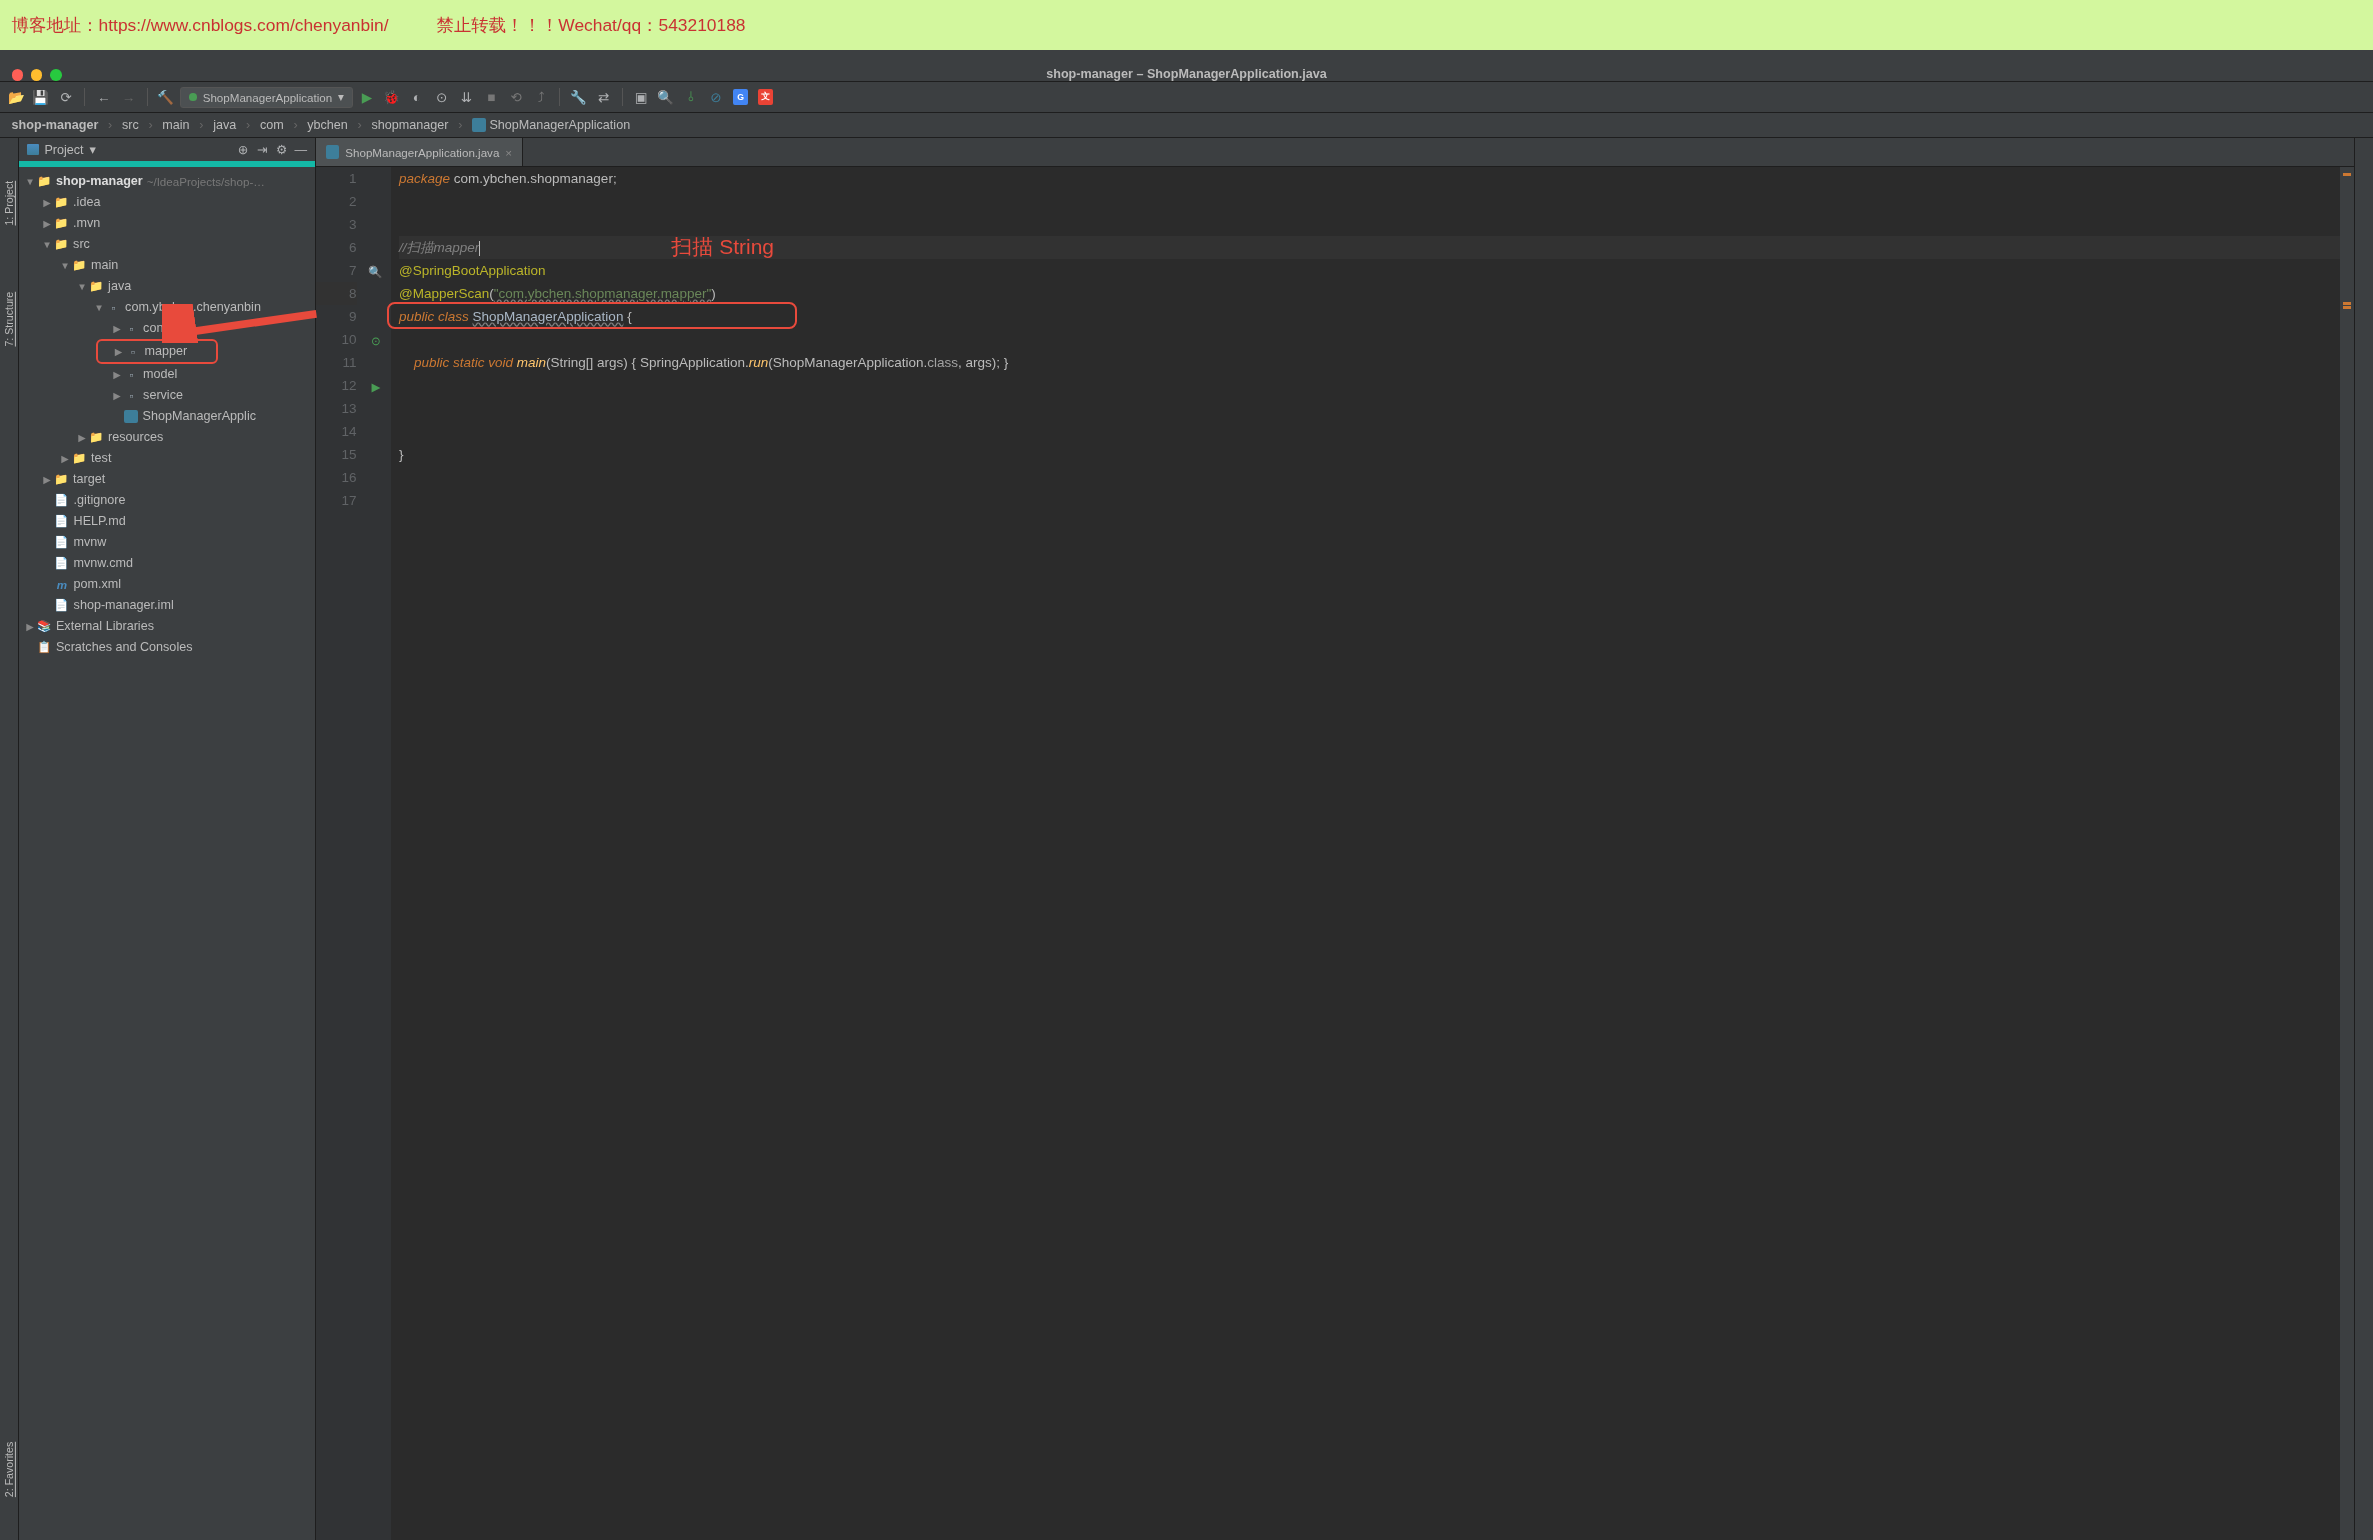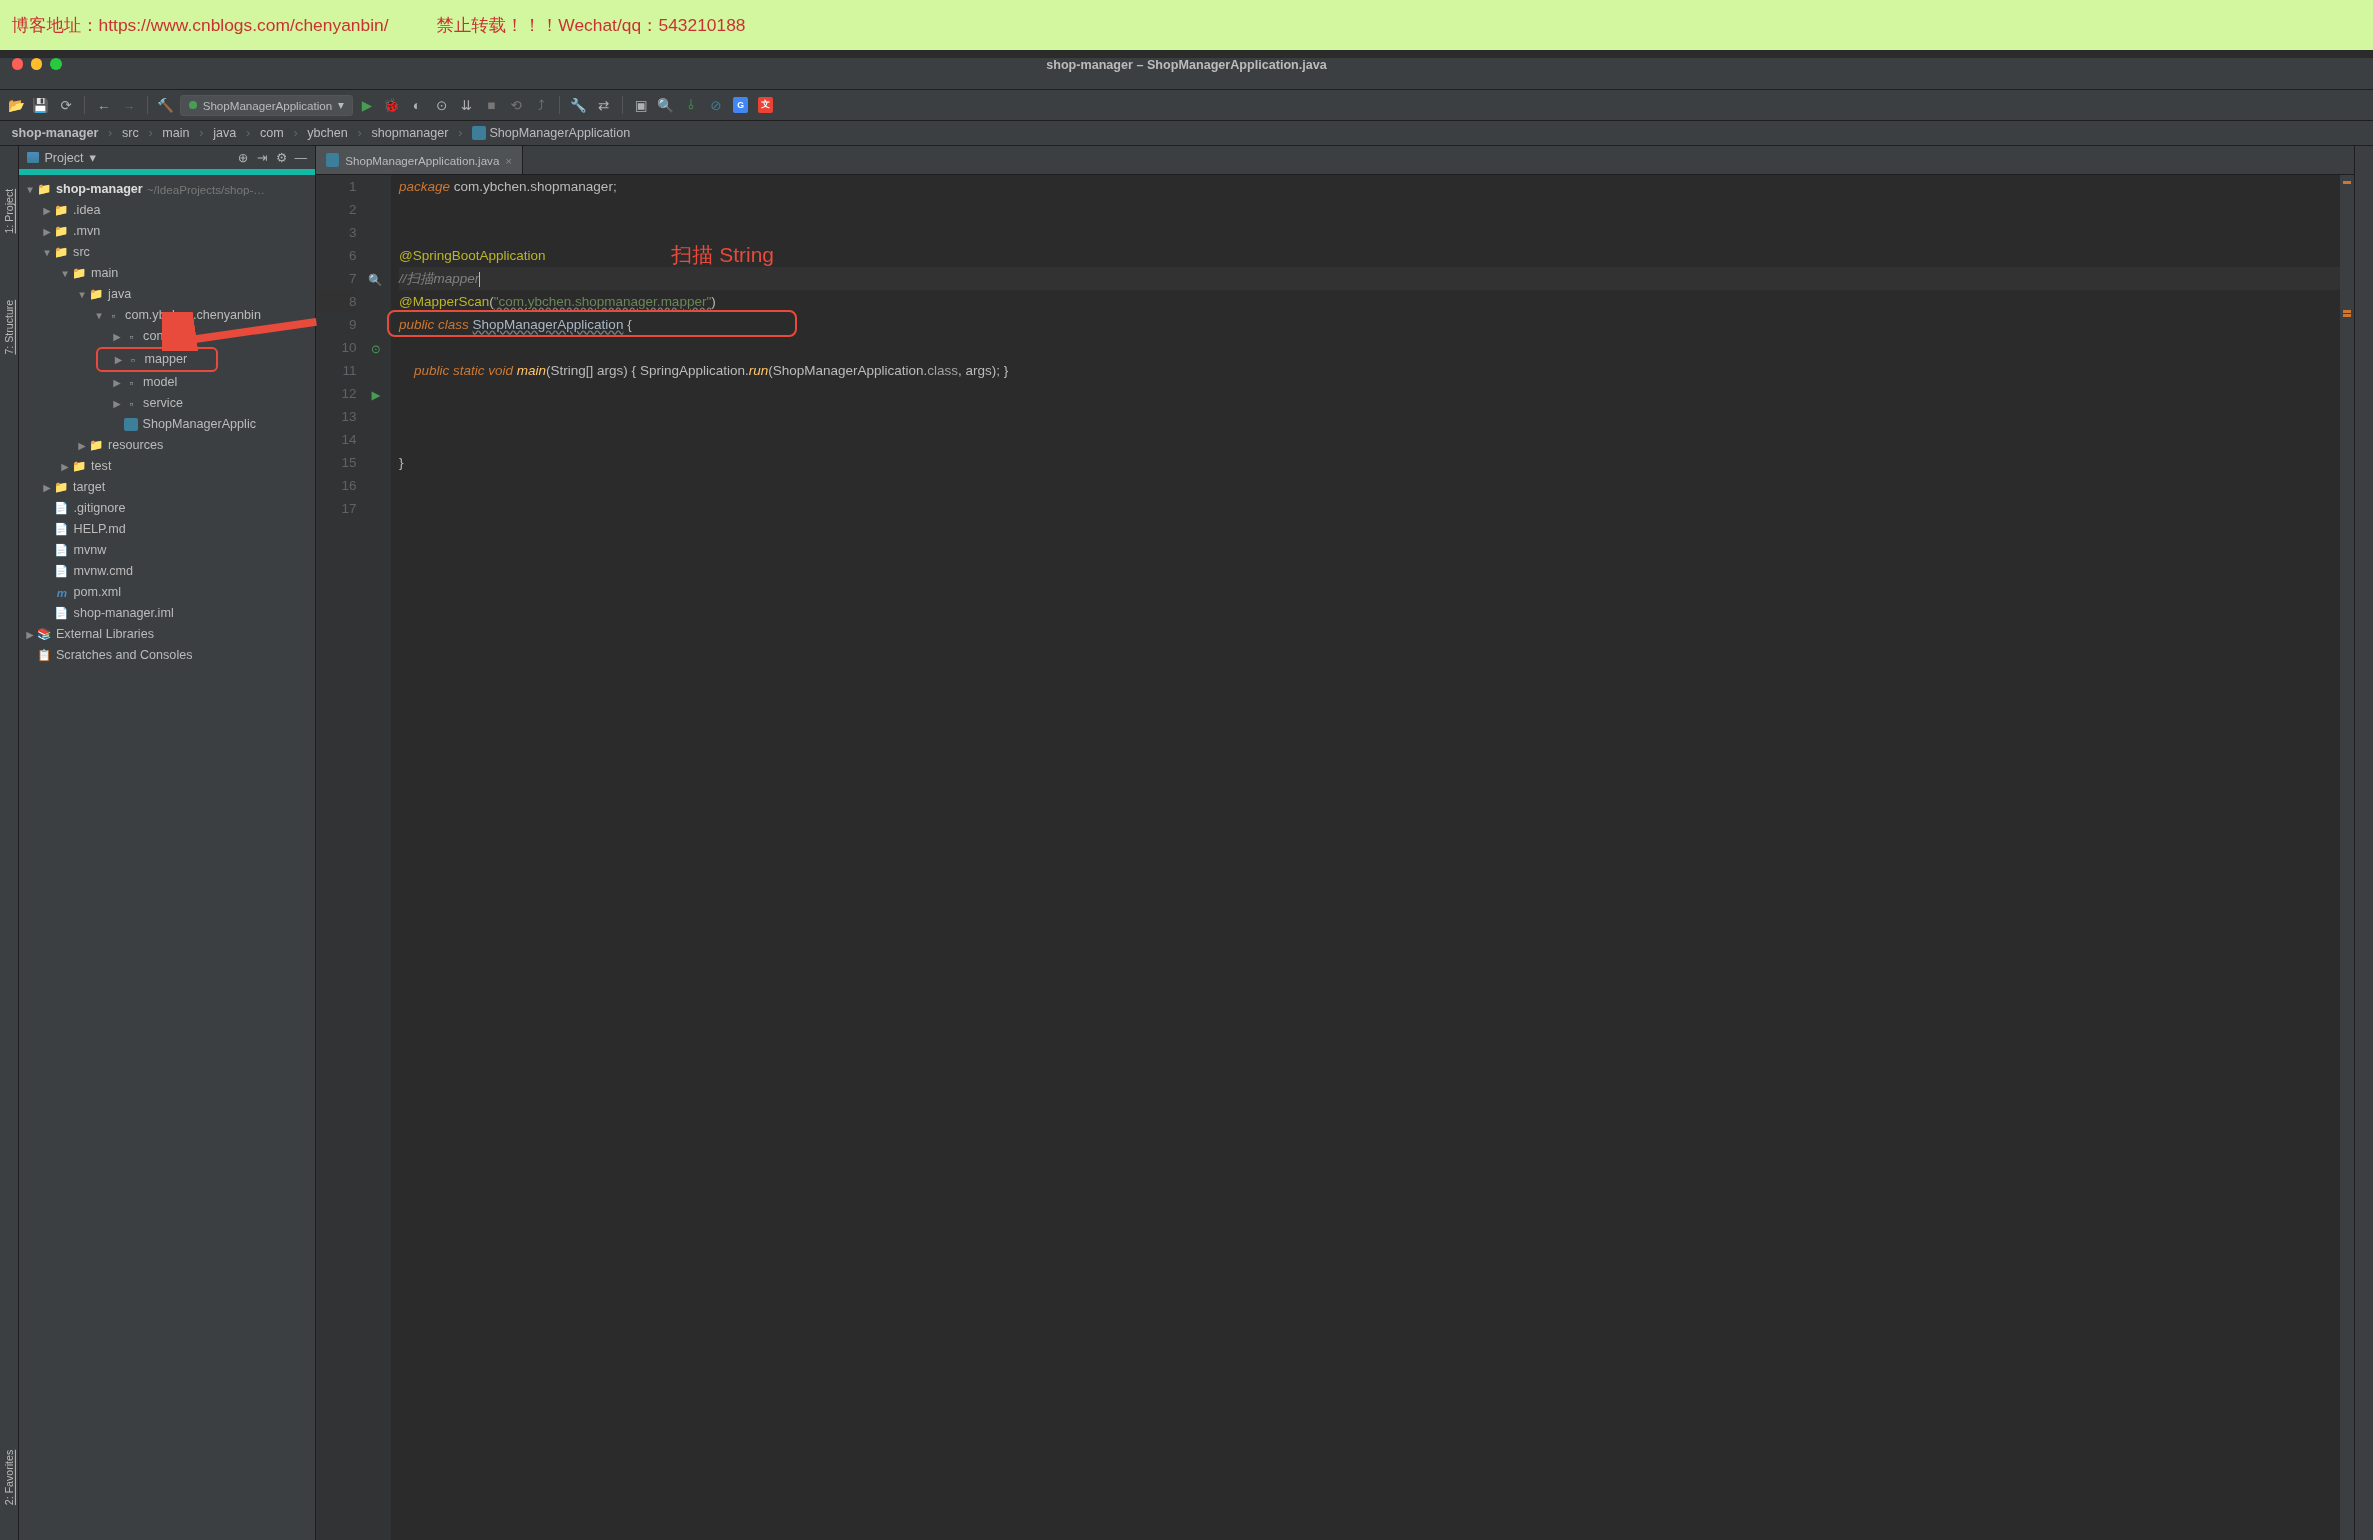--- a/index.html
+++ b/index.html
@@ -1,21 +1,21 @@
 <!DOCTYPE html>
 <html><head>
 <meta charset="utf-8">
 <style>
 * { margin: 0; padding: 0; box-sizing: border-box; font-family: -apple-system, "Segoe UI", sans-serif; }
 body { background: #2b2b2b; color: #bbb; font-size: 12.6px; overflow: hidden; }
 
 .banner { background: #d3f79e; height: 50px; display: flex; align-items: center; padding: 0 11.6px; gap: 48px; }
 .banner span { color: #c93232; font-size: 17.4px; font-weight: 500; }
 
-.titlebar { background: #3c3f41; height: 32px; display: flex; align-items: flex-start; position: relative; border-bottom: 1px solid #1e1e1e; margin-top: 8px; }
+.titlebar { background: #3c3f41; height: 32px; display: flex; align-items: flex-end; position: relative; border-bottom: 1px solid #1e1e1e; }
 .mac-buttons { display: flex; gap: 7.7px; padding-left: 11.6px; }
 .mac-btn { width: 11.6px; height: 11.6px; border-radius: 50%; }
 .mac-close { background: #ff5f56; }
 .mac-min { background: #ffbd2e; }
 .mac-max { background: #27c93f; }
 .titlebar-title { position: absolute; left: 50%; transform: translateX(-50%); color: #bbb; font-weight: 700; font-size: 12.6px; }
 
 .toolbar { background: #3c3f41; height: 31px; display: flex; align-items: center; padding: 0 5.8px; gap: 3.9px; border-bottom: 1px solid #1e1e1e; }
 .tb-ico { width: 21px; height: 21px; display: flex; align-items: center; justify-content: center; color: #afb1b3; cursor: pointer; font-size: 13.5px; }
 .tb-sep { width: 1px; height: 17.4px; background: #555; margin: 0 3.9px; }
@@ -333,22 +333,22 @@
       </div>
       <div class="gutter-icons">
         <div class="gut-ico" style="top:97px;color:#bbb">🔍</div>
         <div class="gut-ico" style="top:166px;color:#499c54">⊙</div>
         <div class="gut-ico" style="top:212px;color:#499c54">▶</div>
       </div>
       <div class="code-lines">
         <div class="code-line"><span class="kw">package</span><span> com.ybchen.shopmanager;</span></div>
         <div class="code-line"></div>
         <div class="code-line"></div>
+        <div class="code-line cur-line"><span class="com">//扫描mapper</span><span style="border-left:1px solid #bbb;height:15.4px;display:inline-block;vertical-align:middle"></span></div>
         <div class="code-line"><span class="ann">@SpringBootApplication</span></div>
-        <div class="code-line cur-line"><span class="com">//扫描mapper</span><span style="border-left:1px solid #bbb;height:15.4px;display:inline-block;vertical-align:middle"></span></div>
         <div class="code-line"><span class="ann">@MapperScan</span><span>(</span><span class="str ul">"com.ybchen.shopmanager.mapper"</span><span>)</span></div>
         <div class="code-line"><span class="kw">public class </span><span class="cls ul">ShopManagerApplication</span><span> {</span></div>
         <div class="code-line"></div>
         <div class="code-line">    <span class="kw">public static void </span><span class="fn">main</span><span>(String[] args) { </span><span>SpringApplication</span><span>.</span><span class="fn">run</span><span>(ShopManagerApplication.</span><span class="kw2">class</span><span>, args); }</span></div>
         <div class="code-line"></div>
         <div class="code-line"></div>
         <div class="code-line"></div>
         <div class="code-line">}</div>
         <div class="code-line"></div>
 

